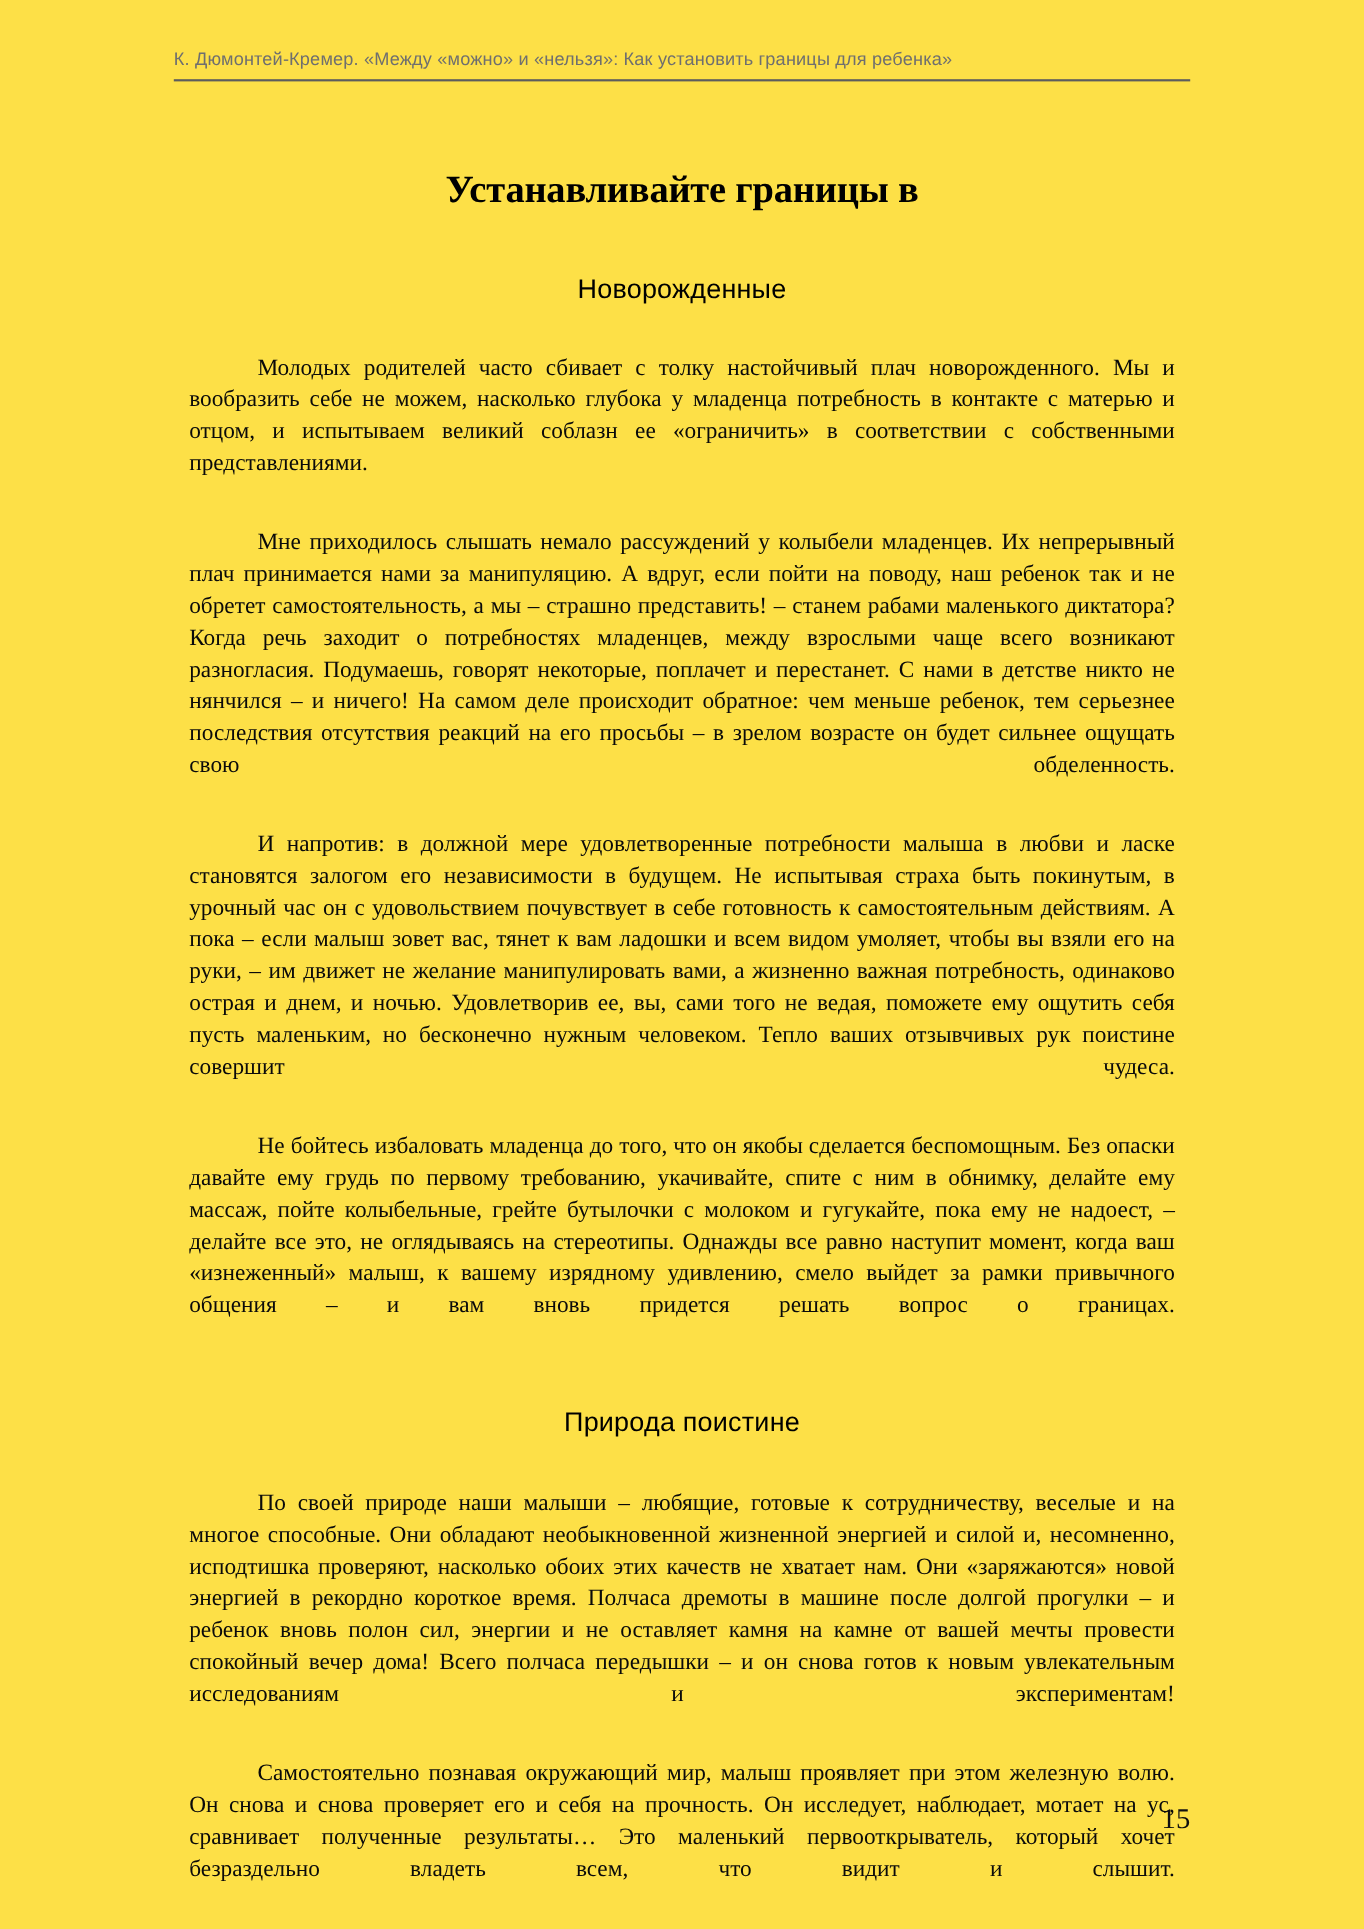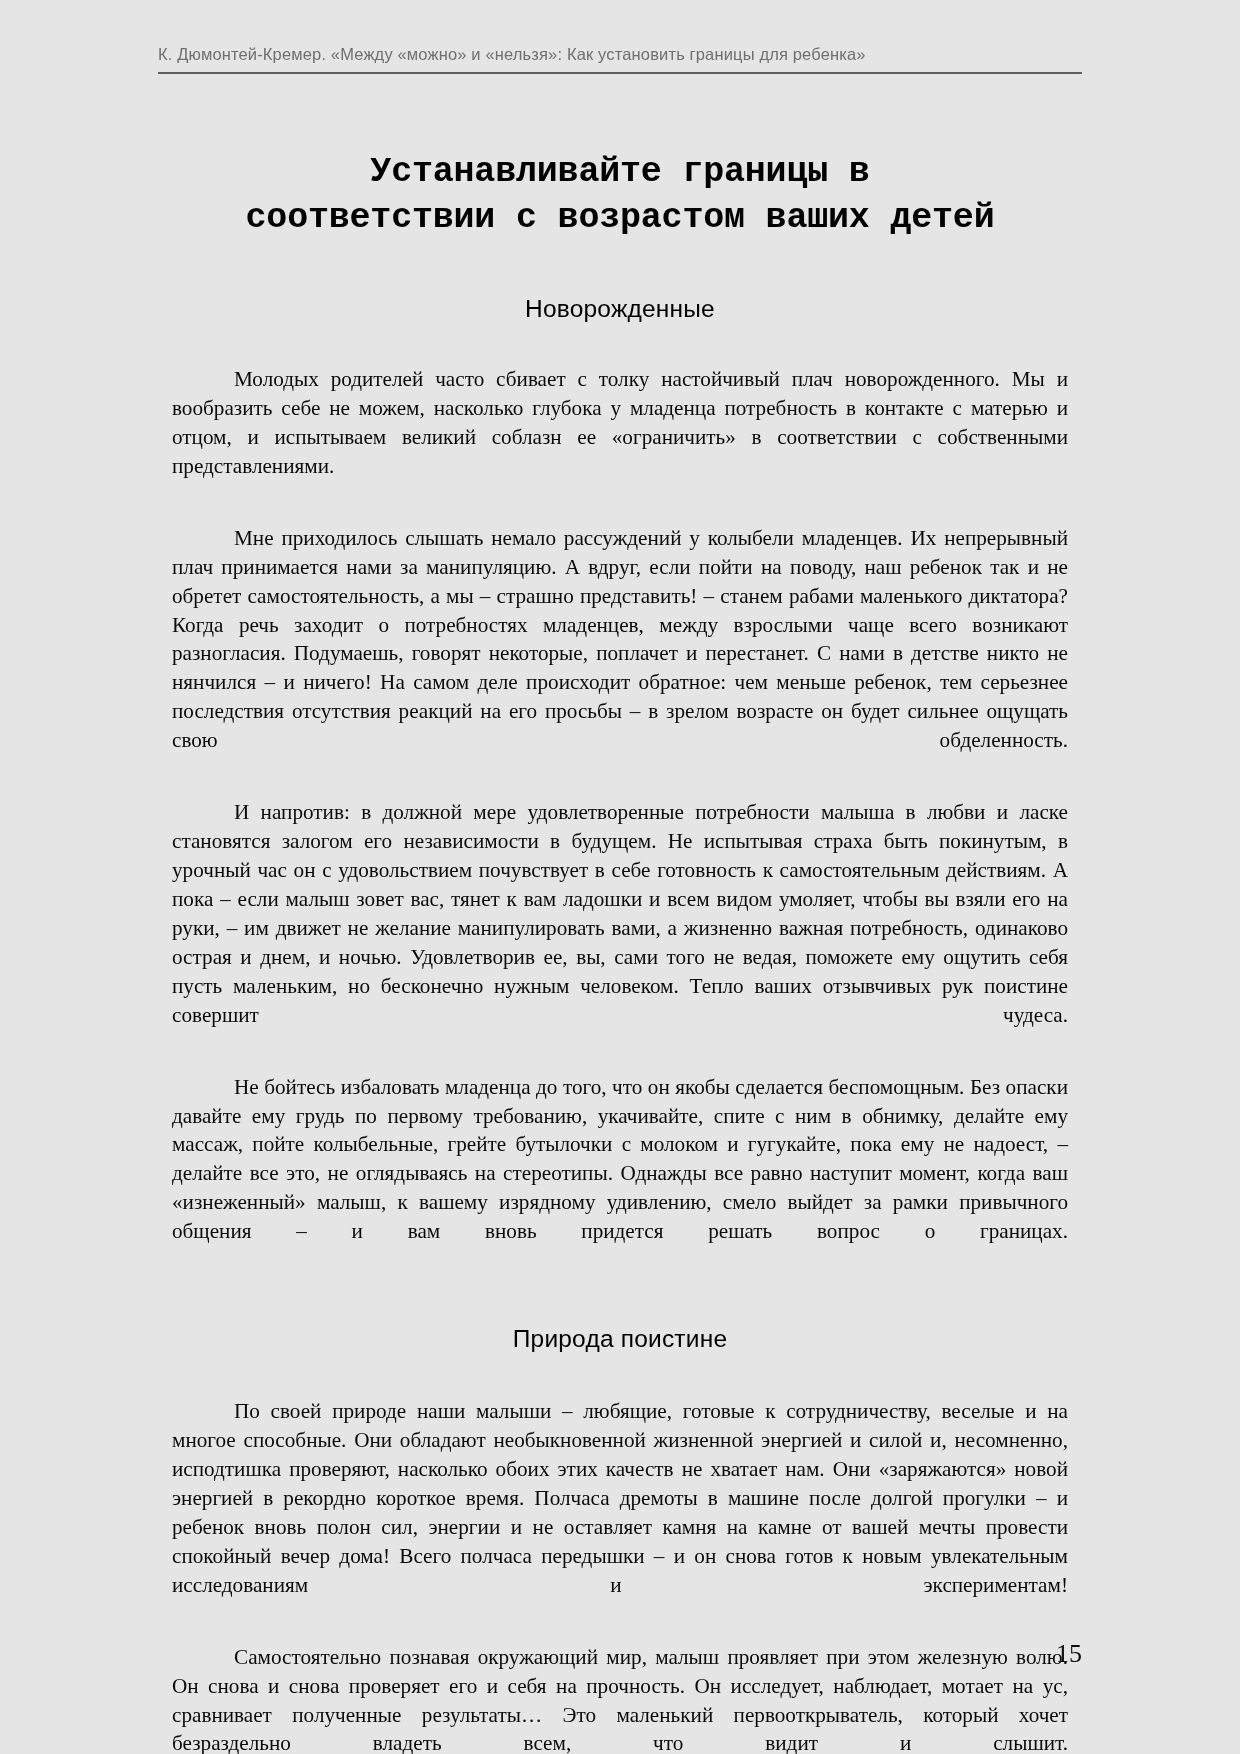--- a/index.html
+++ b/index.html
@@ -6,21 +6,21 @@
   html, body {
     margin: 0;
     padding: 0;
     background: #ffffff;
   }
   .page {
     position: relative;
     width: 1240px;
     height: 1754px;
     margin: 0 auto;
-    background: #e5e5e5;
+    background: #fde047;
     box-sizing: border-box;
     overflow: hidden;
   }
 
   
   .running-head {
     position: absolute;
     left: 158px;
     top: 45px;
     width: 924px;
@@ -40,21 +40,21 @@
 
   
   .content {
     position: absolute;
     left: 158px;
     top: 150px;
     width: 924px;
   }
 
   h1.doc-title {
-    font-family: Liberation Mono, monospace;
+    font-family: Liberation Serif, serif;
     font-weight: bold;
     font-size: 35px;
     line-height: 1.30;
     text-align: center;
     color: #000000;
     margin: 0;
     padding: 0 30px;
     letter-spacing: -0.2px;
   }
 
@@ -112,21 +112,20 @@
 
   <div class="running-head">
     <div class="running-head-text">К. Дюмонтей-Кремер.  «Между «можно» и «нельзя»: Как установить границы для ребенка»</div>
     <div class="running-head-rule"></div>
   </div>
 
   <div class="content">
 
     <h1 class="doc-title">
       <span>Устанавливайте границы в</span><br>
-      <span>соответствии с возрастом ваших детей</span>
     </h1>
 
     <div class="heading-gap-first"></div>
 
     <h2 class="section-heading">Новорожденные</h2>
 
     <div class="heading-gap-after"></div>
 
     <p class="body-par">Молодых родителей часто сбивает с толку настойчивый плач новорожденного. Мы и вообразить себе не можем, насколько глубока у младенца потребность в контакте с матерью и отцом, и испытываем великий соблазн ее «ограничить» в соответствии с собственными представлениями.</p>
     <p class="body-par">Мне приходилось слышать немало рассуждений у колыбели младенцев. Их непрерывный плач принимается нами за манипуляцию. А вдруг, если пойти на поводу, наш ребенок так и не обретет самостоятельность, а мы – страшно представить! – станем рабами маленького диктатора? Когда речь заходит о потребностях младенцев, между взрослыми чаще всего возникают разногласия. Подумаешь, говорят некоторые, поплачет и перестанет. С нами в детстве никто не нянчился – и ничего! На самом деле происходит обратное: чем меньше ребенок, тем серьезнее последствия отсутствия реакций на его просьбы – в зрелом возрасте он будет сильнее ощущать свою обделенность.</p>

